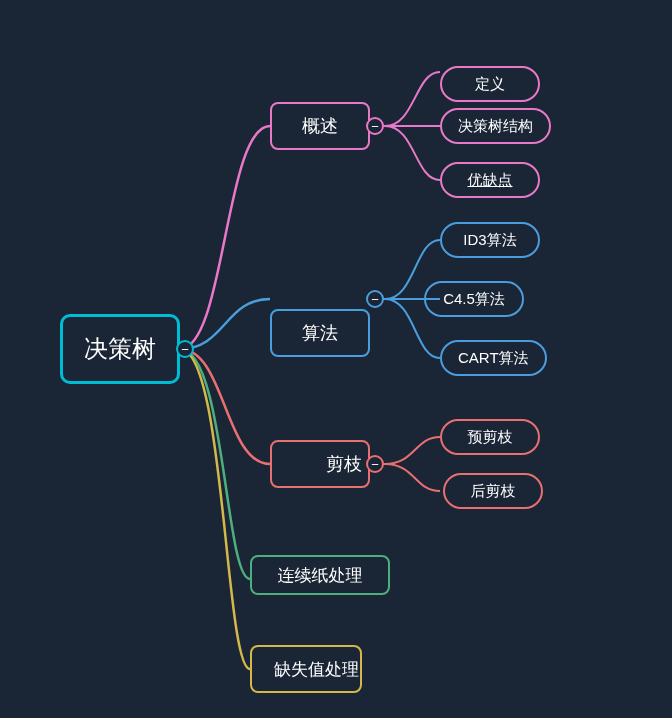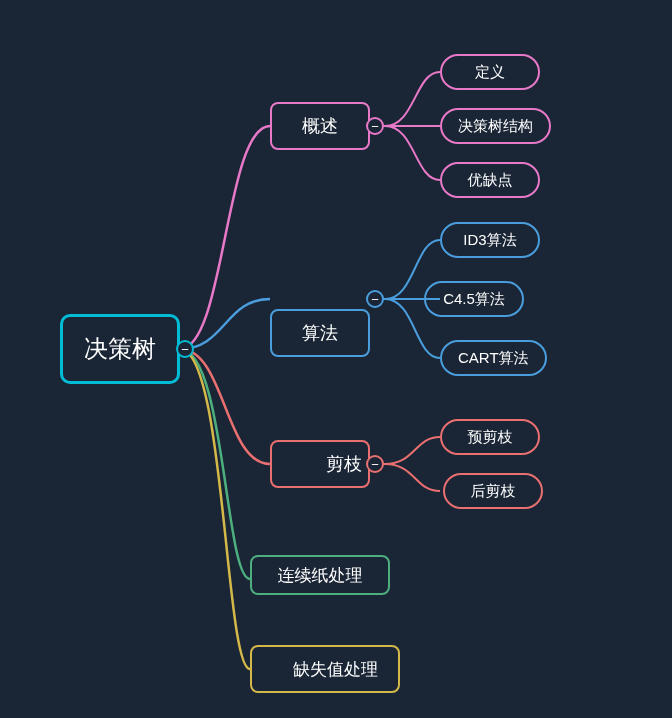--- a/index.html
+++ b/index.html
@@ -69,21 +69,21 @@
     }
     .node-lianxu {
       width: 140px;
       height: 40px;
       border-color: #4caf7d;
       left: 250px;
       top: 555px;
       font-size: 17px;
     }
     .node-queshi {
-      width: 150px;
+      width: 112px;
       height: 48px;
       border-color: #d4b84a;
       left: 250px;
       top: 645px;
       font-size: 17px;
       padding-left: 21px;
     }
     .leaf-box {
       position: absolute;
       display: flex;
@@ -181,22 +181,22 @@
 
 <div class="node-box node-lianxu">连续纸处理</div>
 
 <div class="node-box node-queshi">缺失值处理</div>
 
 <div class="collapse-dot collapse-root">−</div>
 <div class="collapse-dot collapse-gaisu">−</div>
 <div class="collapse-dot collapse-suanfa">−</div>
 <div class="collapse-dot collapse-jianzhi">−</div>
 
-<div class="leaf-box leaf-pink" style="left:440px; top:54px;font-family:Liberation Mono, monospace;">定义</div>
+<div class="leaf-box leaf-pink" style="left:440px; top:66px;font-family:Liberation Mono, monospace;">定义</div>
 <div class="leaf-box leaf-pink" style="left:440px; top:108px;">决策树结构</div>
-<div class="leaf-box leaf-pink" style="left:440px; top:162px;">优缺点</div>
+<div class="leaf-box leaf-pink" style="left:440px; top:162px;text-decoration:underline;">优缺点</div>
 
 <div class="leaf-box leaf-blue" style="left:440px; top:222px;">ID3算法</div>
 <div class="leaf-box leaf-blue" style="left:424px; top:281px;text-align:right;">C4.5算法</div>
 <div class="leaf-box leaf-blue" style="left:440px; top:340px;">CART算法</div>
 
 <div class="leaf-box leaf-red" style="left:440px; top:419px;">预剪枝</div>
 <div class="leaf-box leaf-red" style="left:443px; top:473px;">后剪枝</div>
 
 </body></html>

